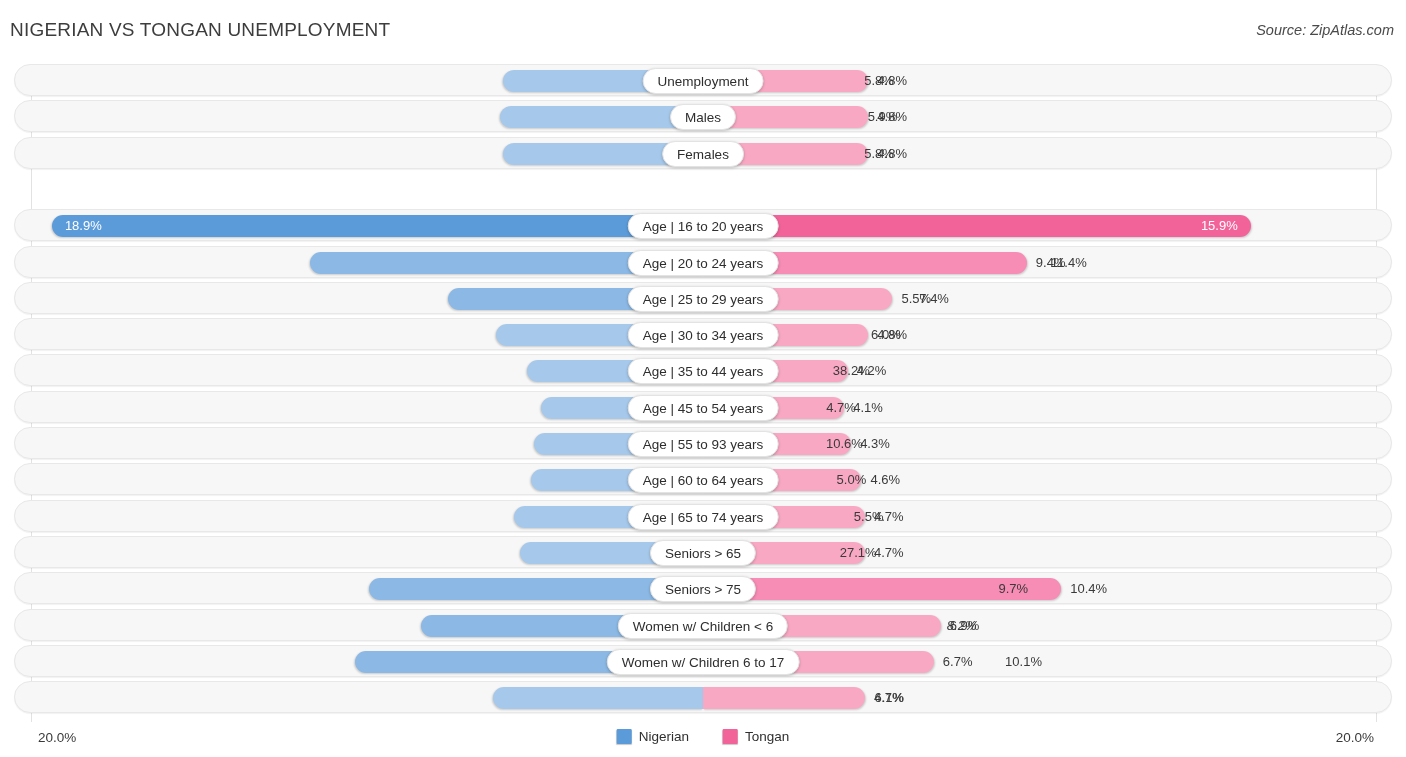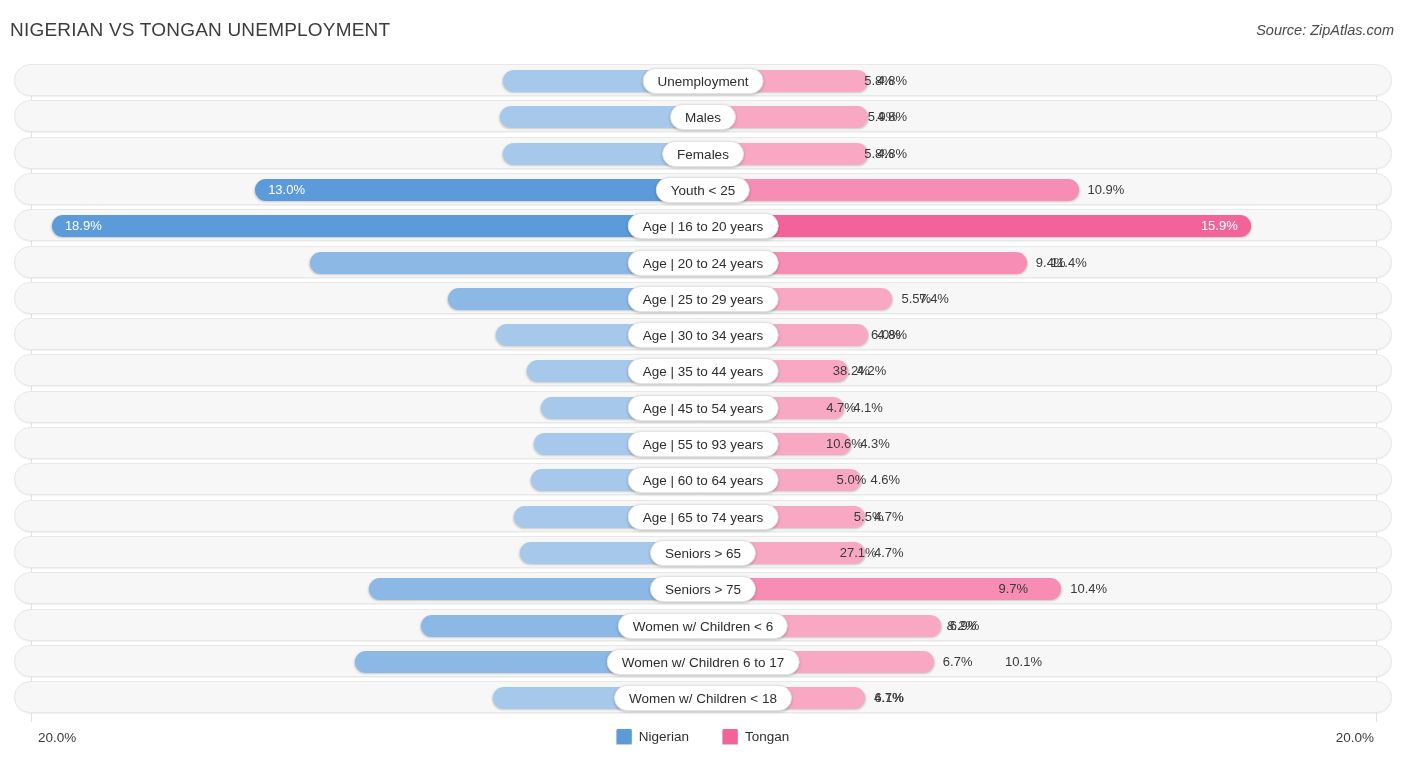--- a/index.html
+++ b/index.html
@@ -139,27 +139,20 @@
         <div class="val val-r-out" style="left: 862.36px; text-align: left;">4.8%</div>
         <div class="pill">Males</div>
       </div>
       <div class="row" style="top: 72.6px;">
         <div class="bar bar-l" style="width: 199.81px; background: rgb(166, 200, 234);"></div>
         <div class="bar bar-r" style="width: 165.36px; background: rgb(249, 168, 196);"></div>
         <div class="val val-l-out" style="right: 497.19px; text-align: right;">5.8%</div>
         <div class="val val-r-out" style="left: 862.36px; text-align: left;">4.8%</div>
         <div class="pill">Females</div>
       </div>
-      <div class="row" style="top: 108.9px;">
-        <div class="bar bar-l" style="width: 447.85px; background: rgb(91, 155, 217);"></div>
-        <div class="bar bar-r" style="width: 375.505px; background: rgb(247, 140, 180);"></div>
-        <div class="val val-in" style="left: 253.15px; text-align: left;">13.0%</div>
-        <div class="val val-r-out" style="left: 1072.51px; text-align: left;">10.9%</div>
-        <div class="pill">Youth &lt; 25</div>
-      </div>
       <div class="row" style="top: 145.2px;">
         <div class="bar bar-l" style="width: 651.105px; background: rgb(91, 155, 217);"></div>
         <div class="bar bar-r" style="width: 547.755px; background: rgb(242, 99, 154);"></div>
         <div class="val val-in" style="left: 49.895px; text-align: left;">18.9%</div>
         <div class="val val-in" style="right: 153.245px; text-align: right;">15.9%</div>
         <div class="pill">Age | 16 to 20 years</div>
       </div>
       <div class="row" style="top: 181.5px;">
         <div class="bar bar-l" style="width: 392.73px; background: rgb(139, 184, 228);"></div>
         <div class="bar bar-r" style="width: 323.83px; background: rgb(247, 140, 180);"></div>
@@ -242,21 +235,20 @@
         <div class="bar bar-r" style="width: 230.815px; background: rgb(249, 168, 196);"></div>
         <div class="val val-l-out" style="right: 349.055px; text-align: right;">10.1%</div>
         <div class="val val-r-out" style="left: 927.815px; text-align: left;">6.7%</div>
         <div class="pill">Women w/ Children 6 to 17</div>
       </div>
       <div class="row" style="top: 617.1px;">
         <div class="bar bar-l" style="width: 210.145px; background: rgb(166, 200, 234);"></div>
         <div class="bar bar-r" style="width: 161.915px; background: rgb(249, 168, 196);"></div>
         <div class="val val-l-out" style="right: 486.855px; text-align: right;">6.1%</div>
         <div class="val val-r-out" style="left: 858.915px; text-align: left;">4.7%</div>
-        <div class="pill">Women w/ Children &lt; 18</div>
       </div>
     </div>
 </div>
 
 <div class="footer">
   <div class="axis-l">20.0%</div>
   <div class="axis-r">20.0%</div>
   <div class="legend" id="legend">
       <div class="lg-item">
         <span class="swatch" style="background: rgb(91, 155, 217);"></span>

